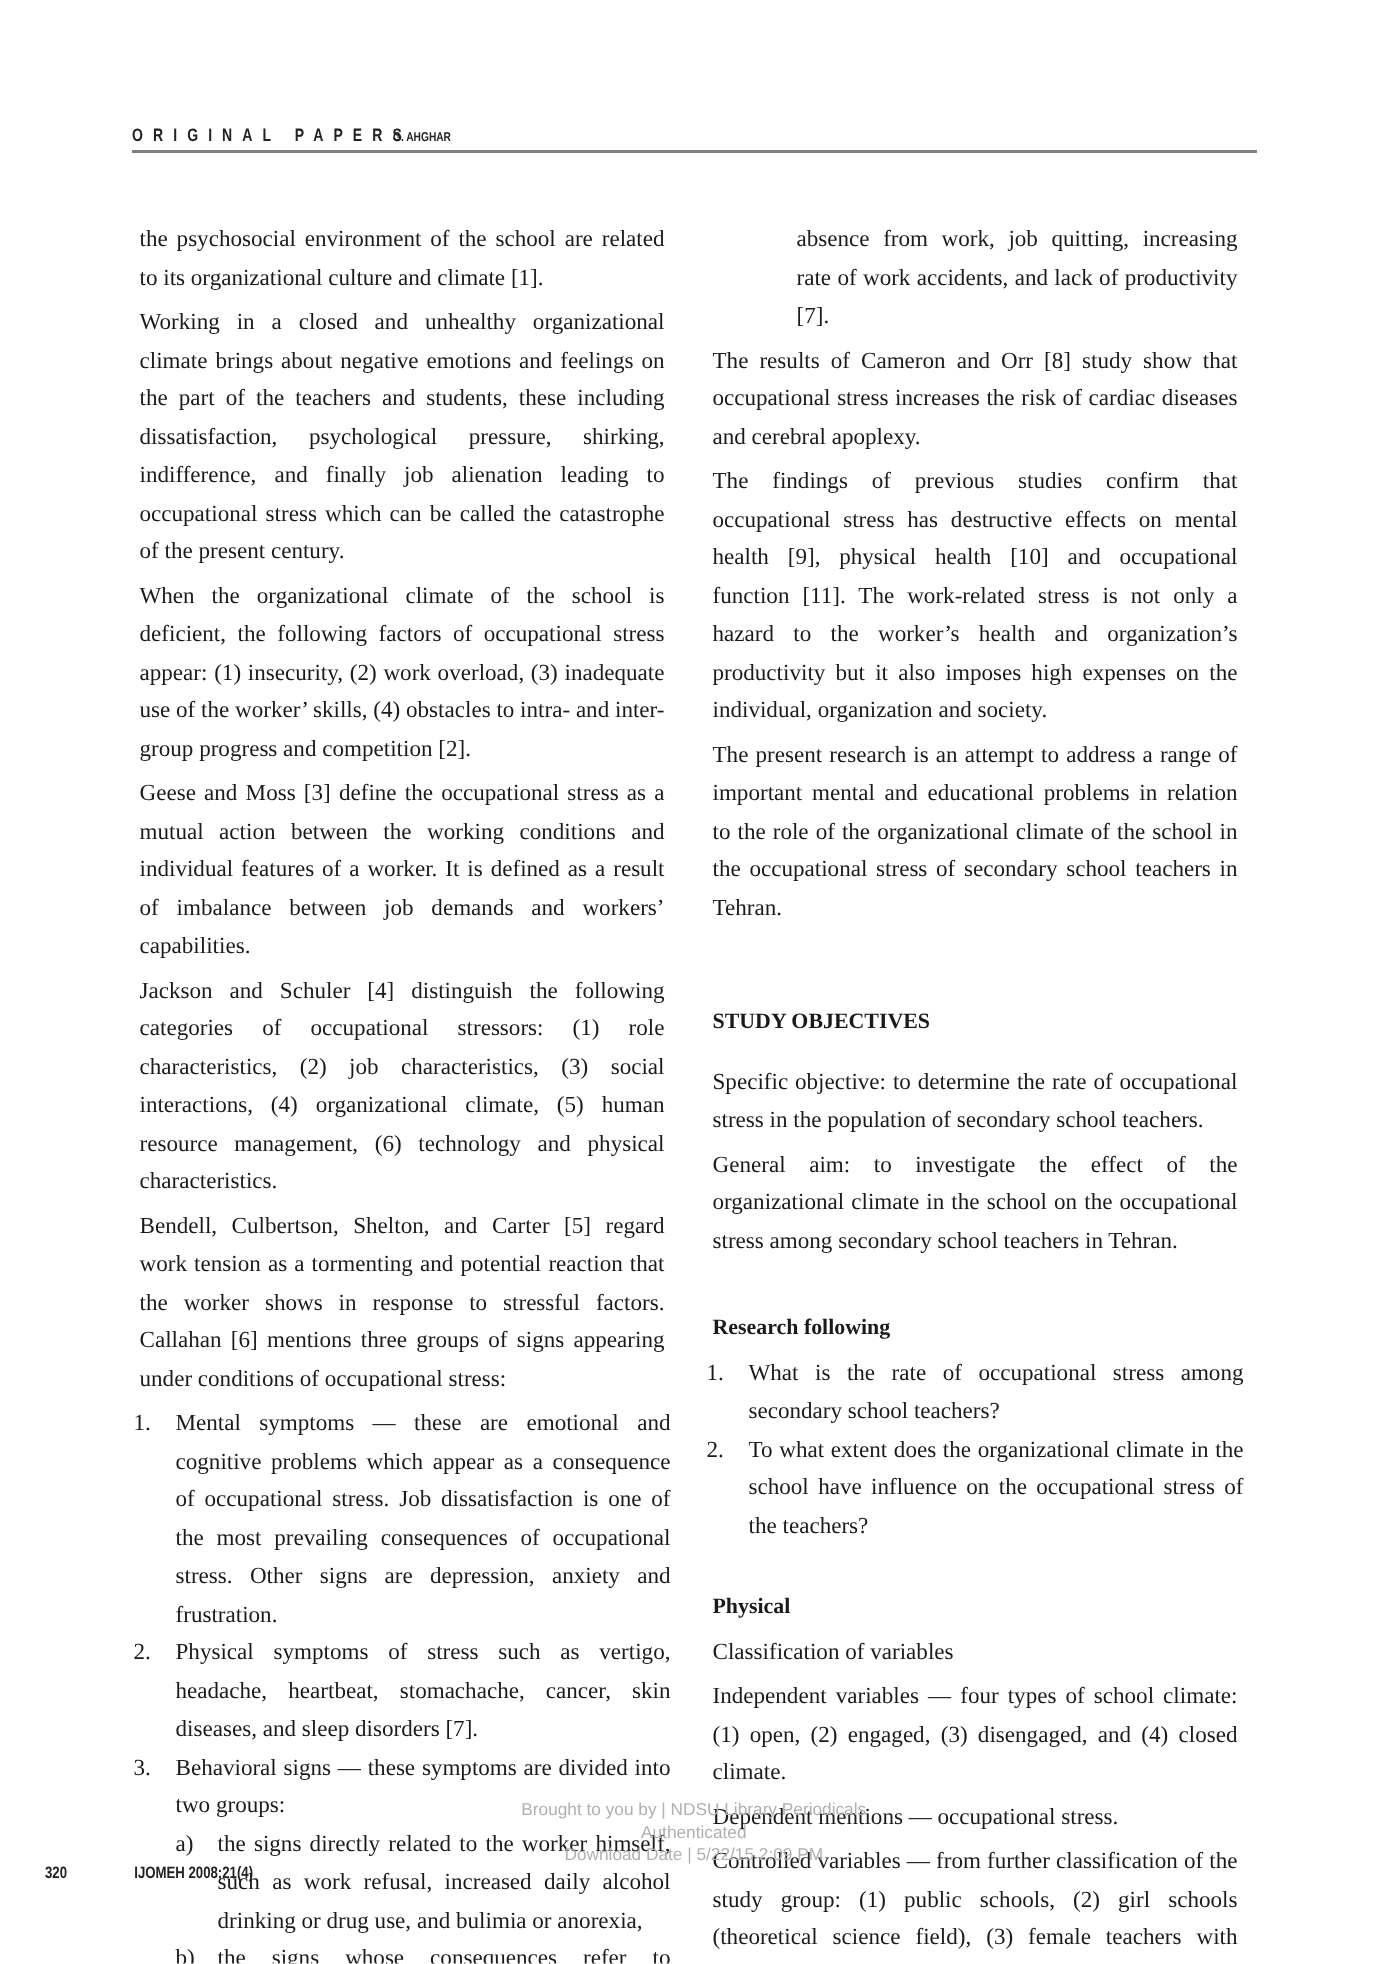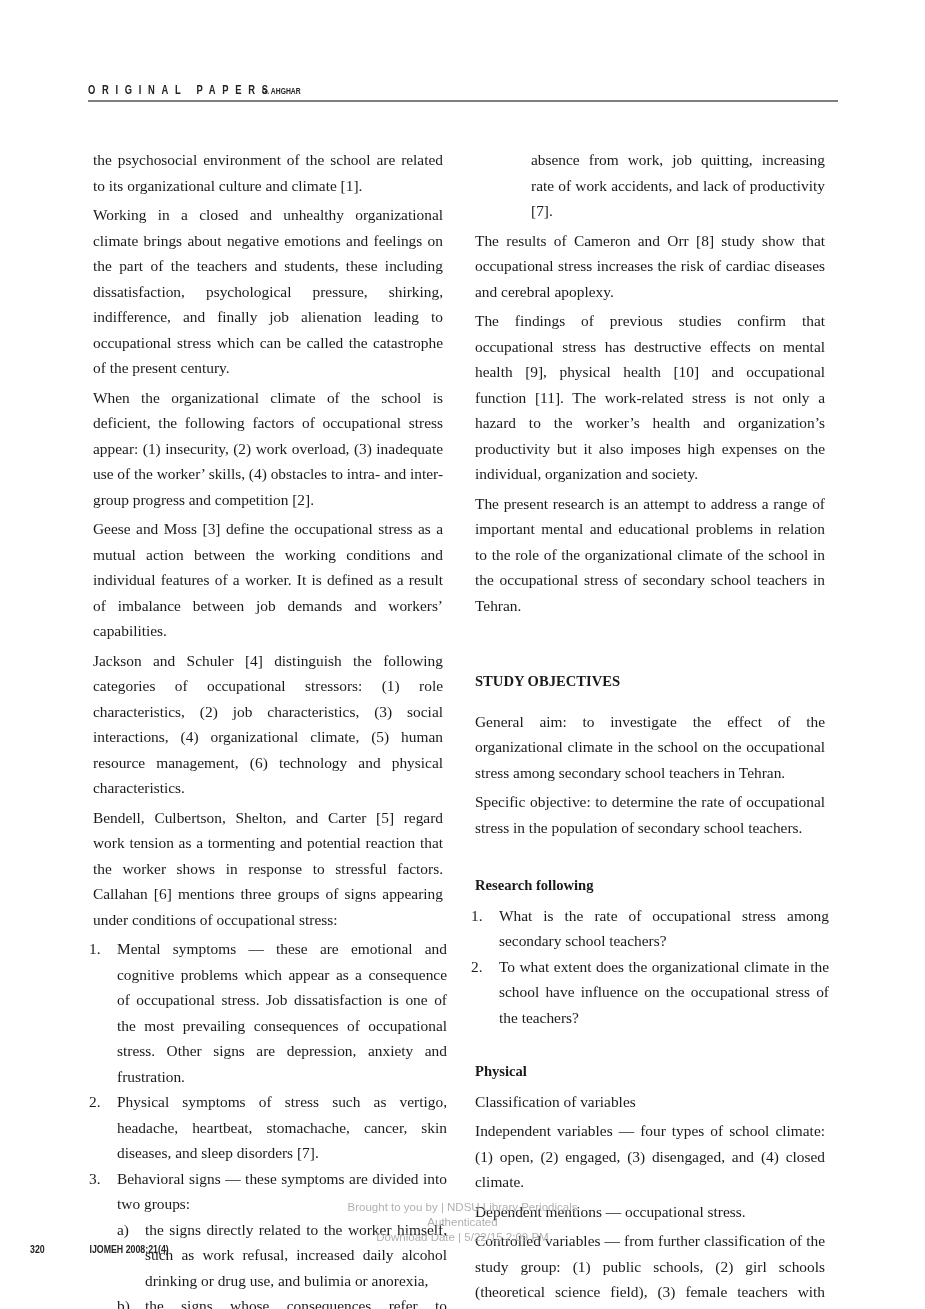--- a/index.html
+++ b/index.html
@@ -68,22 +68,22 @@
 
 <div class="col col-right">
   <p class="cont">absence from work, job quitting, increasing rate of work accidents, and lack of productivity [7].</p>
   <p>The results of Cameron and Orr [8] study show that occupational stress increases the risk of cardiac diseases and cerebral apoplexy.</p>
   <p>The findings of previous studies confirm that occupational stress has destructive effects on mental health [9], physical health [10] and occupational function [11]. The work-related stress is not only a hazard to the worker’s health and organization’s productivity but it also imposes high expenses on the individual, organization and society.</p>
   <p>The present research is an attempt to address a range of important mental and educational problems in relation to the role of the organizational climate of the school in the occupational stress of secondary school teachers in Tehran.</p>
 
   <div class="gap-lg"></div>
   <p class="heading">STUDY OBJECTIVES</p>
   <div class="gap-sm"></div>
+  <p>Specific objective: to determine the rate of occupational stress in the population of secondary school teachers.</p>
   <p>General aim: to investigate the effect of the organizational climate in the school on the occupational stress among secondary school teachers in Tehran.</p>
-  <p>Specific objective: to determine the rate of occupational stress in the population of secondary school teachers.</p>
 
   <div class="gap-md"></div>
   <p class="heading">Research following</p>
   <div class="li">
     <span class="num">1.</span>
     <span>What is the rate of occupational stress among secondary school teachers?</span>
   </div>
   <div class="li">
     <span class="num">2.</span>
     <span>To what extent does the organizational climate in the school have influence on the occupational stress of the teachers?</span>

